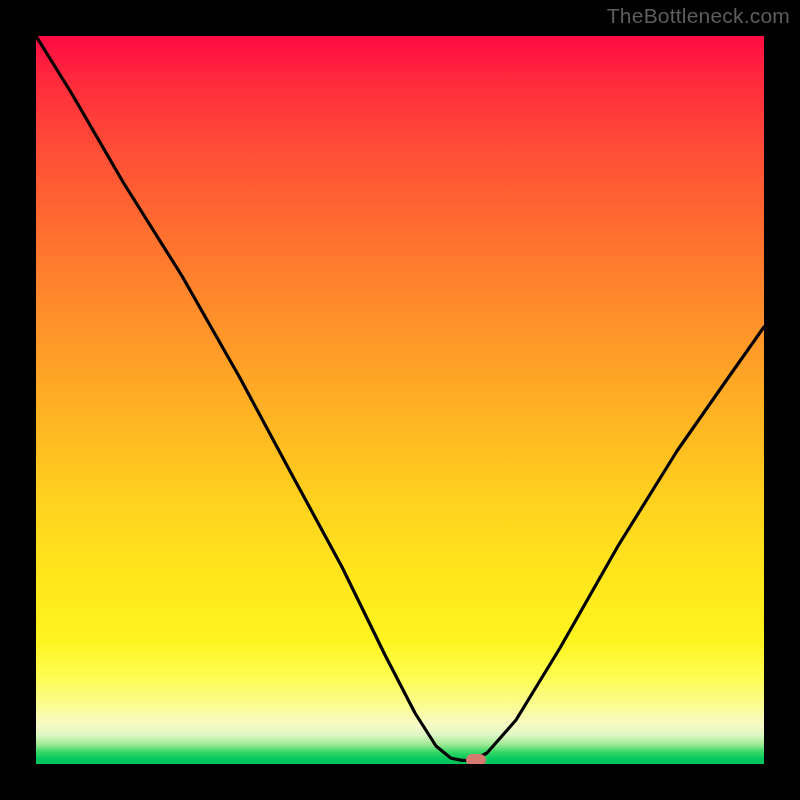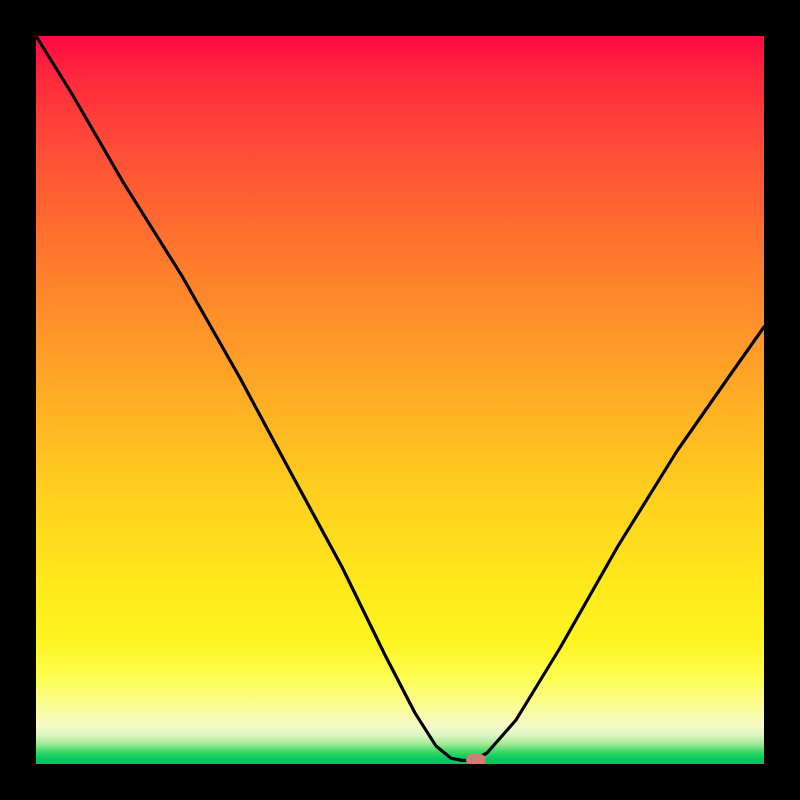--- a/index.html
+++ b/index.html
@@ -73,20 +73,21 @@
     background: #d77a6f;
     transform: translate(-50%, -50%);
     z-index: 10;
   }
 </style>
 </head>
 <body>
 
 <div class="frame">
 
+  <div class="watermark">TheBottleneck.com</div>
 
   <div class="plot-area">
     <div class="gradient"></div>
 
     <svg class="curve" viewBox="0 0 728 728" preserveAspectRatio="none">
       <path d="M 0 0
                L 36 58
                L 87 146
                L 146 240
                L 204 342

